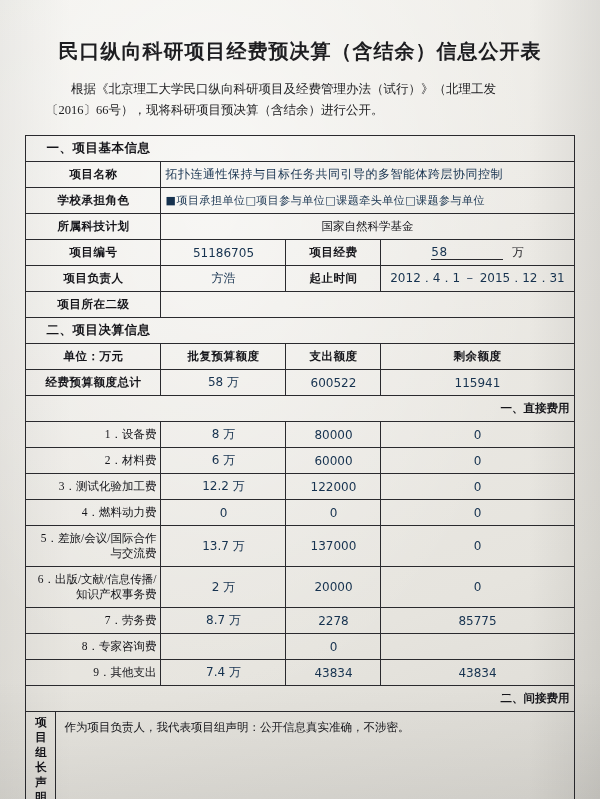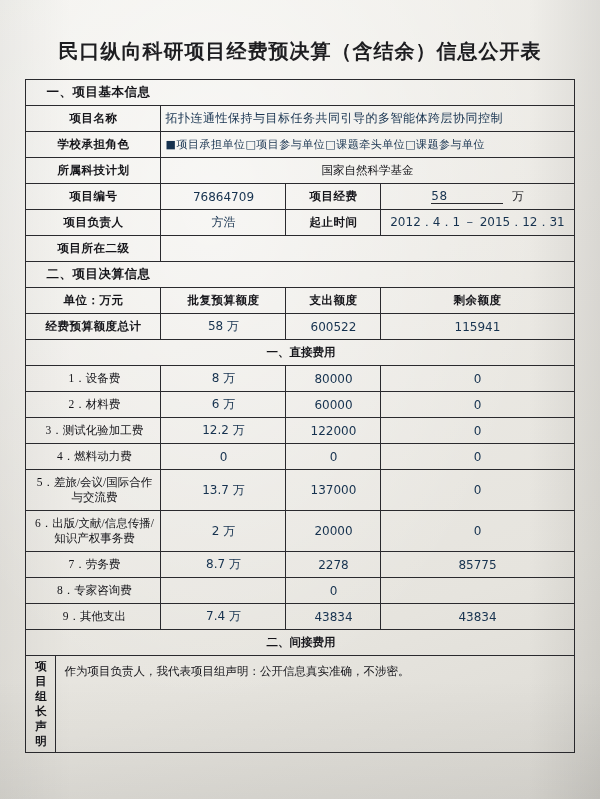--- a/index.html
+++ b/index.html
@@ -56,21 +56,21 @@
     height:19px;
     vertical-align:middle;
   }
   .sec{
     font-weight:bold;
     font-size:12.5px;
     padding-left:20px;
     letter-spacing:0.5px;
   }
   .lbl{text-align:center;font-weight:bold;letter-spacing:0.5px;}
-  .lbl-l{text-align:center;padding-left:6px;margin-left:41px;}
+  .lbl-l{text-align:right;padding-left:6px;margin-left:41px;}
   .ctr{text-align:center;}
   .hand{
     font-family:"DejaVu Sans","Liberation Sans",sans-serif;
     color:#16324f;
     font-size:12px;
     letter-spacing:0.5px;
   }
   .hand-c{
     font-family:"DejaVu Sans","Liberation Sans",sans-serif;
     color:#16324f;
@@ -104,20 +104,24 @@
   }
 </style>
 </head>
 <body>
 
 <div id="page">
   <div class="doc">
 
     <div class="title">民口纵向科研项目经费预决算（含结余）信息公开表</div>
 
+    <div class="intro">
+      <span>根据《北京理工大学民口纵向科研项目及经费管理办法（试行）》（北理工发</span>
+      <span class="l2">〔2016〕66号），现将科研项目预决算（含结余）进行公开。</span>
+    </div>
 
     <table>
       <colgroup>
         <col style="width:30px">
         <col style="width:105px">
         <col style="width:125px">
         <col style="width:95px">
         <col style="width:193px">
       </colgroup>
 
@@ -132,21 +136,21 @@
       <tr>
         <td class="lbl" colspan="2">学校承担角色</td>
         <td class="hand chk" colspan="3">■项目承担单位□项目参与单位□课题牵头单位□课题参与单位</td>
       </tr>
       <tr>
         <td class="lbl" colspan="2">所属科技计划</td>
         <td class="ctr" colspan="3" style="font-weight:normal;">国家自然科学基金</td>
       </tr>
       <tr>
         <td class="lbl" colspan="2">项目编号</td>
-        <td class="hand-c">76864709</td>
+        <td class="hand-c">51186705</td>
         <td class="lbl">项目经费</td>
         <td class="ctr">
           <span class="hand underline">58</span>
           <span style="margin-left:6px;">万</span>
         </td>
       </tr>
       <tr>
         <td class="lbl" colspan="2">项目负责人</td>
         <td class="hand-c">方浩</td>
         <td class="lbl">起止时间</td>

